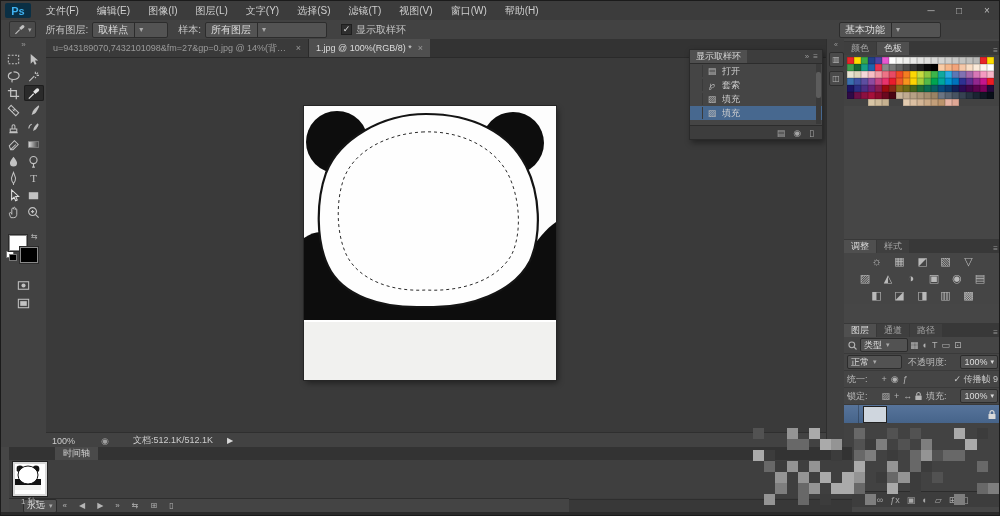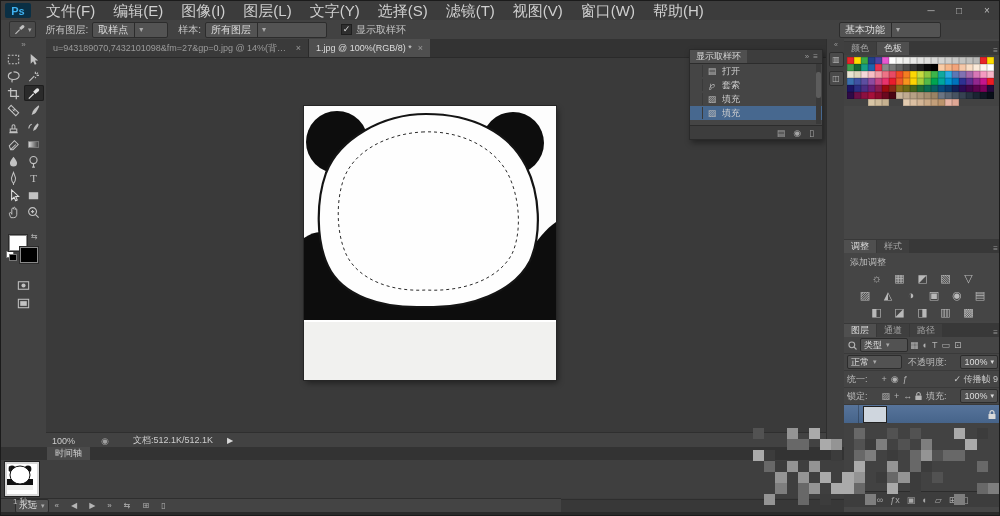--- a/index.html
+++ b/index.html
@@ -5,21 +5,21 @@
   html,body{margin:0;padding:0;background:#222;}
   #app{position:relative;width:1000px;height:516px;background:#464646;overflow:hidden;
        font-family:"Liberation Sans","DejaVu Sans",sans-serif;color:#c9c9c9;font-size:11px;
        -webkit-font-smoothing:antialiased;border:1px solid #1b1b1b;box-sizing:border-box;}
   .abs{position:absolute;}
   .row{display:flex;align-items:center;}
   
   #menubar{left:0;top:0;width:1000px;height:19px;background:#3c3c3c;border-bottom:1px solid #272727;display:flex;align-items:center;}
   #pslogo{width:26px;height:15px;margin:0 6px 0 4px;background:#0a2f44;color:#3fb1ef;font-weight:bold;
           font-size:11px;display:flex;align-items:center;justify-content:center;border-radius:2px;}
-  .menu-item{padding:0 9px;height:19px;line-height:19px;color:#cfcfcf;font-size:15px;cursor:default;text-align:center;}
+  .menu-item{padding:0 9px;height:19px;line-height:19px;color:#cfcfcf;font-size:10px;cursor:default;text-align:center;}
   #winctl{margin-left:auto;display:flex;}
   .winbtn{width:28px;height:16px;display:flex;align-items:center;justify-content:center;color:#bdbdbd;font-size:10px;}
   
   #optbar{left:0;top:19px;width:1000px;height:19px;background:#424242;border-bottom:1px solid #2a2a2a;display:flex;align-items:center;}
   .opt-label{color:#c4c4c4;font-size:10px;margin:0 4px 0 10px;white-space:nowrap;}
   .dropdown{height:14px;background:#535353;border:1px solid #2c2c2c;border-radius:2px;display:flex;align-items:center;
             font-size:10px;color:#ddd;padding:0 3px 0 5px;}
   .dropdown .arr{margin-left:auto;padding-left:6px;color:#aaa;font-size:8px;border-left:1px solid #2c2c2c;padding-left:4px;margin-left:6px;height:100%;display:flex;align-items:center;}
   .chk{width:9px;height:9px;background:#2e2e2e;border:1px solid #1e1e1e;color:#ddd;font-size:9px;line-height:9px;text-align:center;margin:0 4px 0 14px;}
   .toolchip{display:flex;align-items:center;margin-left:8px;padding:1px 3px;border:1px solid #2f2f2f;border-radius:2px;background:#4a4a4a;}
@@ -95,21 +95,21 @@
   #sel-layer .lock{margin-left:auto;}
   #layers .ftr{height:15px;background:#3d3d3d;border-top:1px solid #2c2c2c;display:flex;align-items:center;justify-content:center;gap:7px;}
   #layers .ftr span{color:#a8a8a8;font-size:9px;}
   
   #statusbar{left:45px;top:431px;width:780px;height:15px;background:#424242;border-top:1px solid #2f2f2f;display:flex;align-items:center;}
   #statusbar .zoomv{margin-left:6px;color:#cdcdcd;font-size:9px;}
   #statusbar .sicon{margin-left:26px;color:#9f9f9f;font-size:9px;}
   #statusbar .docinfo{margin-left:24px;color:#cdcdcd;font-size:9px;}
   #statusbar .fly{margin-left:14px;color:#d8d8d8;font-size:8px;}
   
-  #timeline{left:0;top:446px;width:843px;height:66px;background:#3c3c3c;}
+  #timeline{left:8px;top:446px;width:843px;height:66px;background:#3c3c3c;}
   #tl-tabrow{height:13px;background:#333;display:flex;align-items:flex-end;}
   #tl-tab{margin-left:46px;background:#4a4a4a;color:#d0d0d0;font-size:9px;height:13px;line-height:13px;padding:0 8px;}
   #framearea{height:38px;background:#3f3f3f;position:relative;}
   #frame1{position:absolute;left:4px;top:2px;width:30px;height:30px;background:#fff;border:2px solid #d8d8d8;box-shadow:0 0 0 1px #222;}
   #frame1 .num{position:absolute;left:1px;top:0;font-size:8px;color:#222;z-index:2;}
   #framedelay{position:absolute;left:4px;top:36px;font-size:8px;color:#bdbdbd;width:34px;text-align:center;}
   #tl-controls{height:13px;background:#444;border-top:1px solid #2e2e2e;display:flex;align-items:center;width:560px;}
   #loopbox{margin-left:14px;}
   .tbtn{color:#b5b5b5;font-size:8px;margin:0 6px;}
   #tl-right{position:absolute;left:560px;top:52px;width:283px;height:13px;background:#383838;border-top:1px solid #2e2e2e;}
@@ -543,21 +543,20 @@
           <div class="sw" style="visibility: hidden;"></div>
         </div>
     </div>
 
     <div id="adjust">
       <div class="panel-tabs">
         <span class="ptab active">调整</span>
         <span class="ptab">样式</span>
         <span class="pmenu">≡</span>
       </div>
-      <div class="addlbl">添加调整</div>
       <div class="adjrow">
 
       <span class="adjicon">☼</span>
           <span class="adjicon">▦</span>
           <span class="adjicon">◩</span>
           <span class="adjicon">▧</span>
           <span class="adjicon">▽</span>
         </div>
       <div class="adjrow">
 

